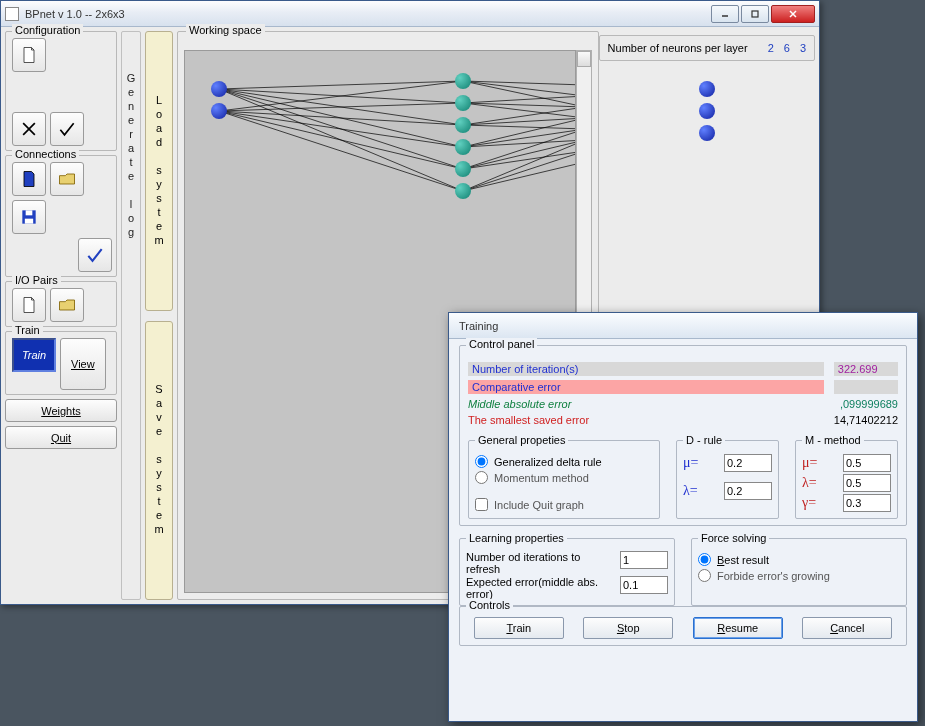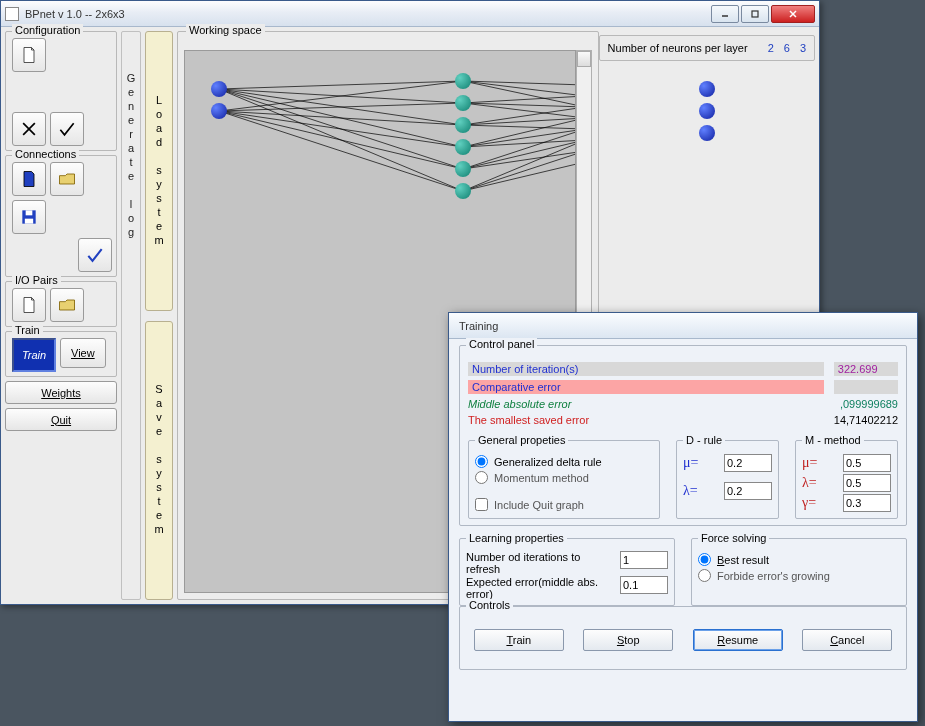--- a/index.html
+++ b/index.html
@@ -190,21 +190,21 @@
                 <path d="M3 8h7l2-2h9v12H3z" fill="#e8d070" stroke="#806000"></path>
               </svg>
           </div>
         </div>
       </div>
 
       <div class="group">
         <div class="legend">Train</div>
         <div class="icon-row">
           <div class="train-btn">Train</div>
-          <div class="text-btn" style="height:30px">View</div>
+          <div class="text-btn" style="height:52px">View</div>
         </div>
       </div>
 
       <div class="text-btn" style="width:100%">Weights</div>
       <div class="text-btn" style="width:100%">Quit</div>
     </div>
 
     <div class="vstrip">
       <div class="vlabel" id="vstrip-gen">
           <span>G</span>
@@ -402,21 +402,21 @@
             <input type="radio" checked="" style="">
             <span class="sel"><span class="u" style="text-decoration:underline">B</span><span>est result</span></span>
           </label>
         <label class="radio-item">
             <input type="radio" style="">
             <span>Forbide error's growing</span>
           </label>
       </fieldset>
     </div>
 
-    <div class="dgroup" style="padding:16px 6px">
+    <div class="dgroup" style="padding:4px 6px">
       <div class="legend">Controls</div>
       <div class="ctrl-btns">
         <div class="dlg-btn">
             <span><span class="u">T</span>rain</span>
           </div>
         <div class="dlg-btn">
             <span><span class="u">S</span>top</span>
           </div>
         <div class="dlg-btn focus">
             <span><span class="u">R</span>esume</span>

